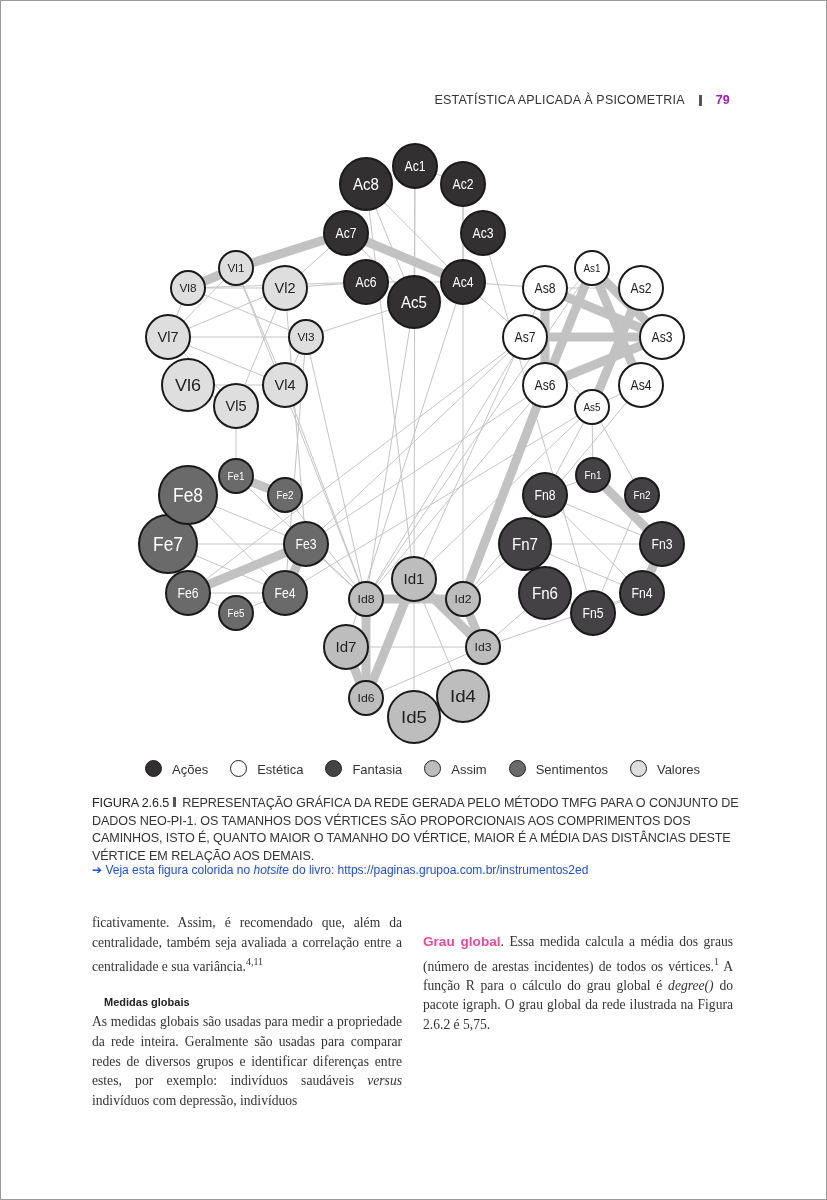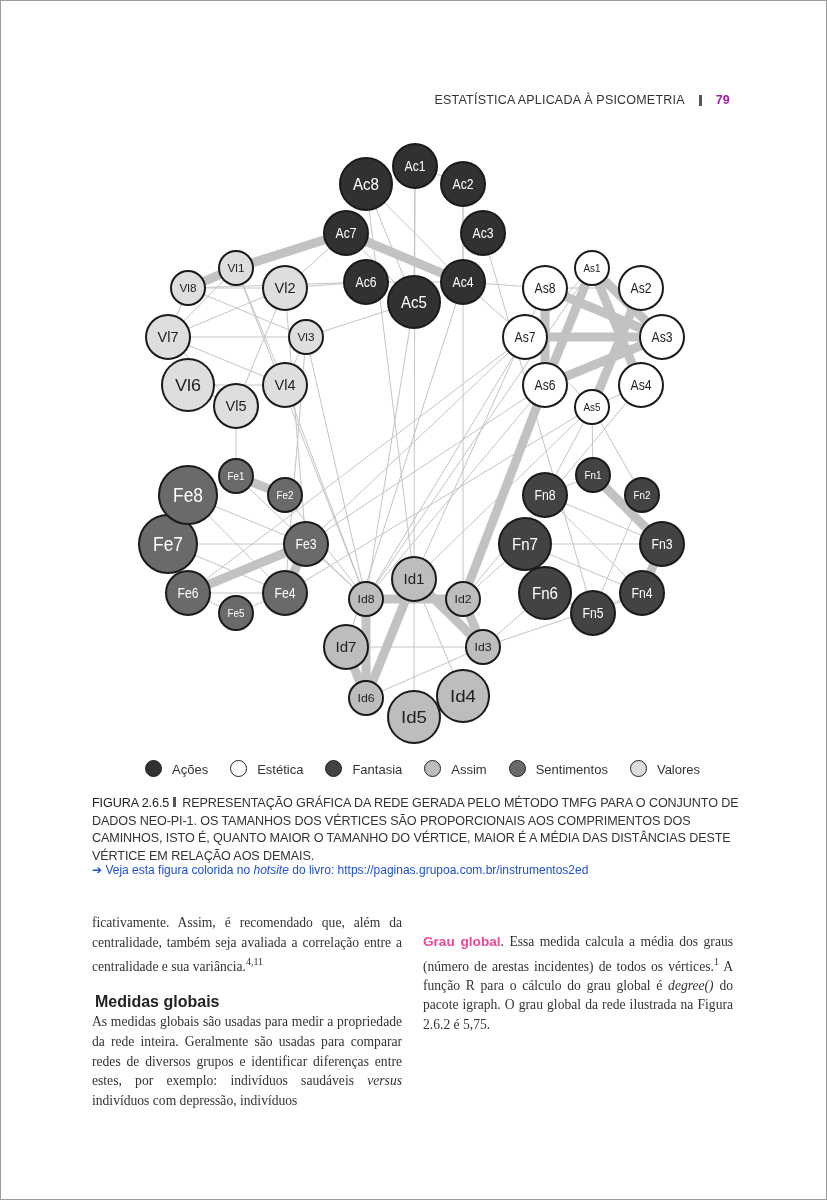--- a/index.html
+++ b/index.html
@@ -15,21 +15,21 @@
   .legend-swatch{width:17px;height:17px;border-radius:50%;border:1.6px solid #222;box-sizing:border-box;margin-right:10px;}
   .caption{position:absolute;left:92px;top:795px;width:650px;font-size:12.6px;line-height:17.5px;color:#333;letter-spacing:-0.1px;}
   .caption .fig-label{font-weight:normal;color:#222;}
   .caption .bar{display:inline-block;width:3px;height:10px;background:#555;margin:0 6px 0 4px;vertical-align:0;}
   .caption-note{position:absolute;left:92px;top:863px;font-size:12px;color:#1d4ed8;}
   .caption-note em{font-style:italic;}
   .col{position:absolute;top:913px;width:310px;font-family:"Liberation Serif",serif;font-size:13.6px;line-height:19.6px;color:#333;text-align:justify;}
   .col.left{left:92px;}
   .col.right{left:423px;}
   .col p{margin:0;}
-  .col h3{font-family:"Liberation Sans",sans-serif;font-size:16px;font-weight:bold;margin:16px 0 0 3px;color:#222;line-height:20px;}
+  .col h3{font-family:"Liberation Sans",sans-serif;font-size:11px;font-weight:bold;margin:16px 0 0 12px;color:#222;line-height:20px;}
   .col .gap{height:19px;}
   .col sup{font-size:10px;}
   .col strong{font-family:"Liberation Sans",sans-serif;font-weight:bold;color:#ec4899;}
 </style>
 </head>
 <body>
 
 <div class="page-frame"></div>
 
 <div class="running-head">

